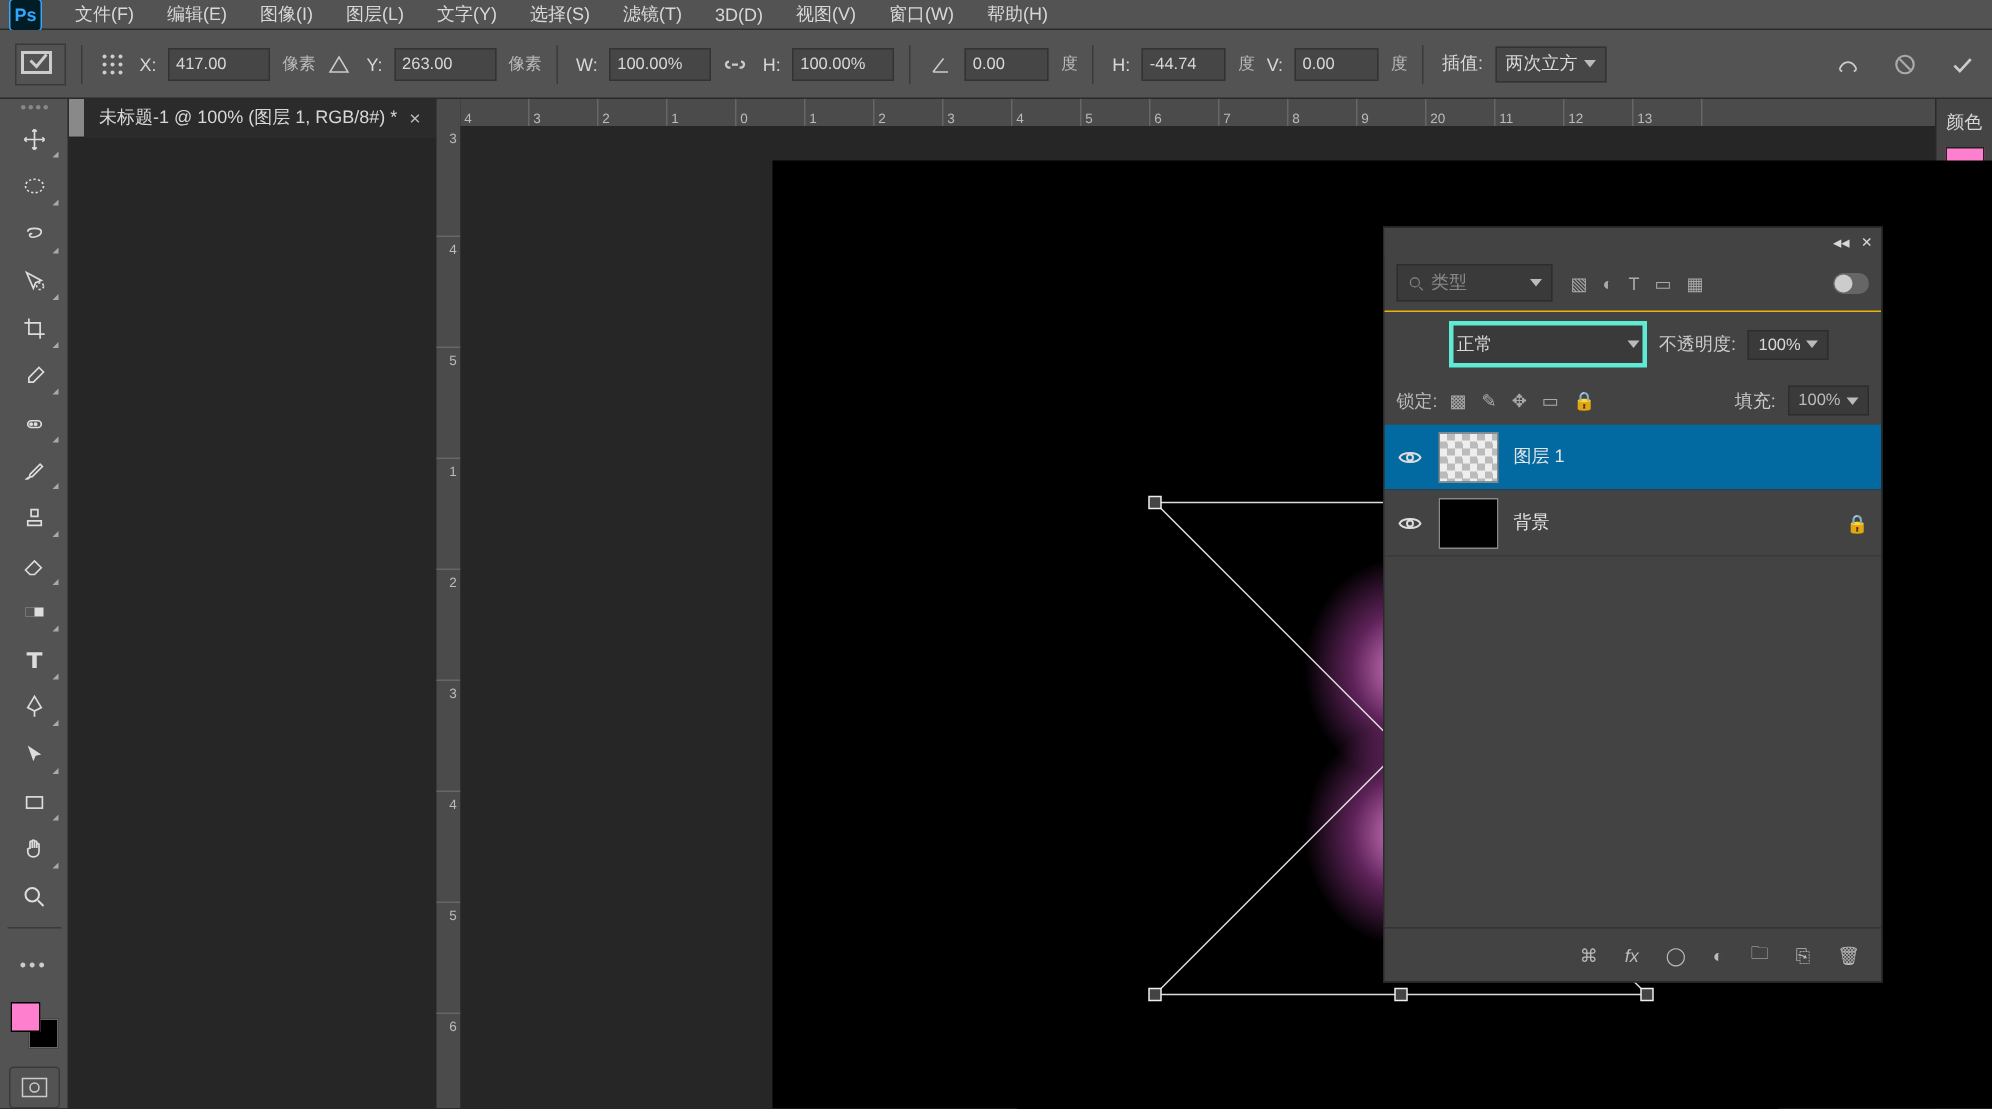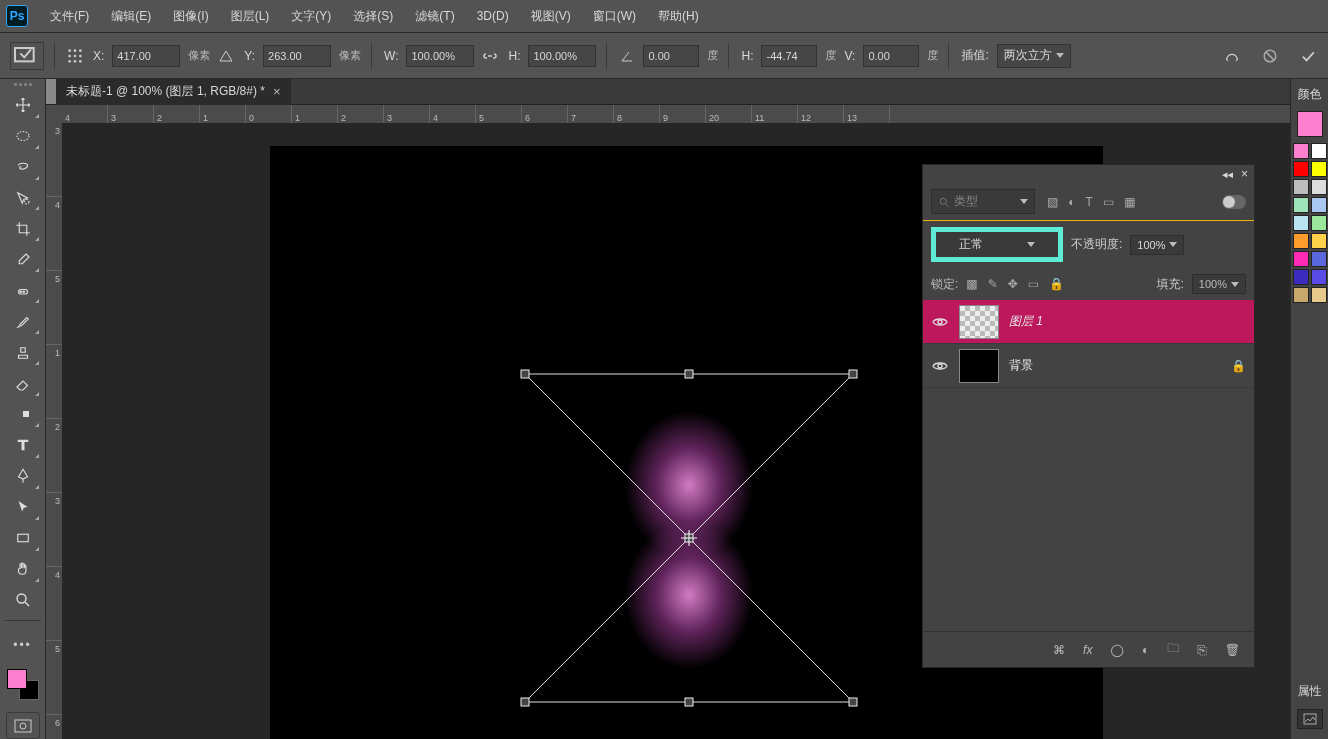--- a/index.html
+++ b/index.html
@@ -1,20 +1,20 @@
 <!DOCTYPE html>
 <html><head>
   <meta charset="utf-8">
   <style>
     * { margin: 0; padding: 0; box-sizing: border-box; }
     html, body { width: 1328px; height: 739px; overflow: hidden; font-family: "Microsoft YaHei", sans-serif; font-size: 12px; color: #d8d8d8; }
     body { background: #535353; display: flex; flex-direction: column; }
 
     
-    .menubar { height: 33px; background: #535353; display: flex; align-items: center; padding: 0 6px; gap: 2px; border-bottom: 1px solid #2a2a2a; }
+    .menubar { height: 20px; background: #535353; display: flex; align-items: center; padding: 0 6px; gap: 2px; border-bottom: 1px solid #2a2a2a; }
     .ps-logo { width: 22px; height: 22px; background: #001d26; border: 1px solid #31a8ff; border-radius: 3px; display: flex; align-items: center; justify-content: center; color: #31a8ff; font-weight: bold; font-size: 12px; margin-right: 10px; }
     .menu-item { padding: 4px 10px; cursor: pointer; }
 
     
     .optionsbar { height: 46px; background: #535353; display: flex; align-items: center; padding: 0 10px; gap: 6px; border-bottom: 1px solid #2a2a2a; }
     .opt-tool-preview { width: 34px; height: 28px; border: 1px solid #3a3a3a; display: flex; align-items: center; justify-content: center; }
     .opt-icon { width: 20px; height: 20px; display: flex; align-items: center; justify-content: center; color: #c8c8c8; }
     .sep { width: 1px; height: 26px; background: #3a3a3a; margin: 0 4px; }
     .opt-label { color: #d8d8d8; font-size: 12px; margin: 0 2px; }
     .opt-input { background: #464646; border: 1px solid #333; color: #d8d8d8; font-size: 11px; padding: 3px 4px; width: 68px; height: 22px; }
@@ -32,21 +32,21 @@
     .toolbox .dots span { width:3px;height:3px; background:#888; border-radius:50%; }
     .tool { width: 36px; height: 30px; display: flex; align-items: center; justify-content: center; color: #d6d6d6; position: relative; cursor: pointer; }
     .tool .corner { position: absolute; right: 2px; bottom: 2px; width: 0; height: 0; border-left: 4px solid transparent; border-bottom: 4px solid #aaa; }
     .tool svg { width: 18px; height: 18px; }
     .swatches-fgbg { position: relative; width: 32px; height: 32px; margin-top: 8px; }
     .swatches-fgbg .fg { position:absolute; top:0; left:0; width:20px; height:20px; border:1px solid #000; }
     .swatches-fgbg .bg { position:absolute; bottom:0; right:0; width:20px; height:20px; background:#000; border:1px solid #666; }
     .qm { width:34px; height:28px; display:flex; align-items:center; justify-content:center; margin-top:10px; border:1px solid #3a3a3a; border-radius:3px; }
 
     
-    .docwrap { flex:1; display:flex; flex-direction:column; background:#262626; min-width:0; }
+    .docwrap { flex:1; display:flex; flex-direction:row; background:#262626; min-width:0; }
     .tabstrip { height: 26px; background: #3a3a3a; display:flex; align-items:center; padding-left: 0; border-bottom:1px solid #222; }
     .left-band { width: 10px; height: 100%; background:#898989; }
     .doctab { height:26px; display:flex; align-items:center; padding:0 10px; background:#2b2b2b; color:#d8d8d8; font-size:12px; gap:8px; }
     .doctab .close { color:#bbb; cursor:pointer; font-size:13px; }
     .canvasarea { flex:1; position:relative; background:#262626; }
     .ruler-top { position:absolute; top:0; left:16px; right:0; height:18px; background:#4b4b4b; color:#bbb; font-size:9px; display:flex; overflow:hidden; }
     .ruler-left { position:absolute; top:18px; left:0; bottom:0; width:16px; background:#4b4b4b; color:#bbb; font-size:9px; display:flex; flex-direction:column; }
     .ruler-corner { position:absolute; top:0; left:0; width:16px; height:18px; background:#4b4b4b; }
     .rtick { flex:0 0 46px; border-right:1px solid #666; padding-left:3px; display:flex; align-items:flex-end; height:100%; }
     .vtick { flex:0 0 74px; border-bottom:1px solid #666; padding-top:3px; writing-mode:horizontal-tb; display:flex; justify-content:flex-end; width:100%; padding-right:2px; }
@@ -63,29 +63,29 @@
     .panel-titlebar { height:18px; display:flex; justify-content:flex-end; align-items:center; gap:8px; padding:0 6px; background:#434343; }
     .panel-tabs { height:28px; background:#383838; display:flex; align-items:flex-end; }
     .panel-tab { padding:6px 14px; background:#434343; color:#d8d8d8; font-size:12px; border-top:1px solid #555; }
     .panel-tabs .menu { margin-left:auto; padding:6px 10px; color:#bbb; cursor:pointer; }
     .panel-row { display:flex; align-items:center; gap:6px; padding:6px 8px; border-bottom:1px solid #eab308; }
     .panel-row .search { flex:0 0 104px; background:#3a3a3a; border:1px solid #2d2d2d; display:flex; align-items:center; padding:3px 6px; gap:4px; color:#888; }
     .panel-row .filter-icons { display:flex; gap:10px; margin-left:6px; color:#aaa; }
     .panel-row .toggle-pill { width:24px; height:14px; border-radius:7px; background:#666; position:relative; margin-left:auto; }
     .panel-row .toggle-pill::after { content:""; position:absolute; top:1px; left:1px; width:12px; height:12px; border-radius:50%; background:#ccc; }
     .blend-row { display:flex; align-items:center; gap:8px; padding:6px 8px; }
-    .blend-dd { flex:0 0 132px; background:#3a3a3a; border:5px solid #5eead4; padding:4px 23px; display:flex; align-items:center; justify-content:space-between; }
+    .blend-dd { flex:0 0 132px; background:#3a3a3a; border:3px solid #5eead4; padding:4px 2px; display:flex; align-items:center; justify-content:space-between;margin-left:35px; }
     .opacity-label { font-size:12px; color:#ccc; }
     .val-box { background:#3a3a3a; border:1px solid #2d2d2d; padding:3px 6px; font-size:11px; display:flex; align-items:center; gap:4px; }
     .lock-row { display:flex; align-items:center; gap:8px; padding:6px 8px; color:#bbb; }
     .lock-icons { display:flex; gap:10px; color:#aaa; }
 
     .layerlist { flex:1; overflow:auto; }
     .layer { display:flex; align-items:center; height:44px; border-bottom:1px solid #3a3a3a; padding:0 8px; gap:10px; }
-    .layer.sel { background:#be185d;font-style:italic; }
+    .layer.sel { background:#0369a1; }
     .eye { width:18px; height:18px; display:flex; align-items:center; justify-content:center; color:#d8d8d8; cursor:pointer; }
     .thumb { width:40px; height:34px; border:1px solid #888; background:#222; display:flex; align-items:center; justify-content:center; }
     .thumb.checker { background:repeating-conic-gradient(#bbb 0 25%, #eee 0 50%) 0 0/10px 10px; }
     .thumb.black { background:#000; }
     .layer-name { font-size:12px; color:#e5e5e5; }
     .lock-right { margin-left:auto; color:#ccc; }
 
     .panel-footer { height:36px; border-top:1px solid #333; display:flex; align-items:center; justify-content:flex-end; gap:18px; padding:0 14px; color:#bbb; }
     .panel-footer span { cursor:pointer; }
 

